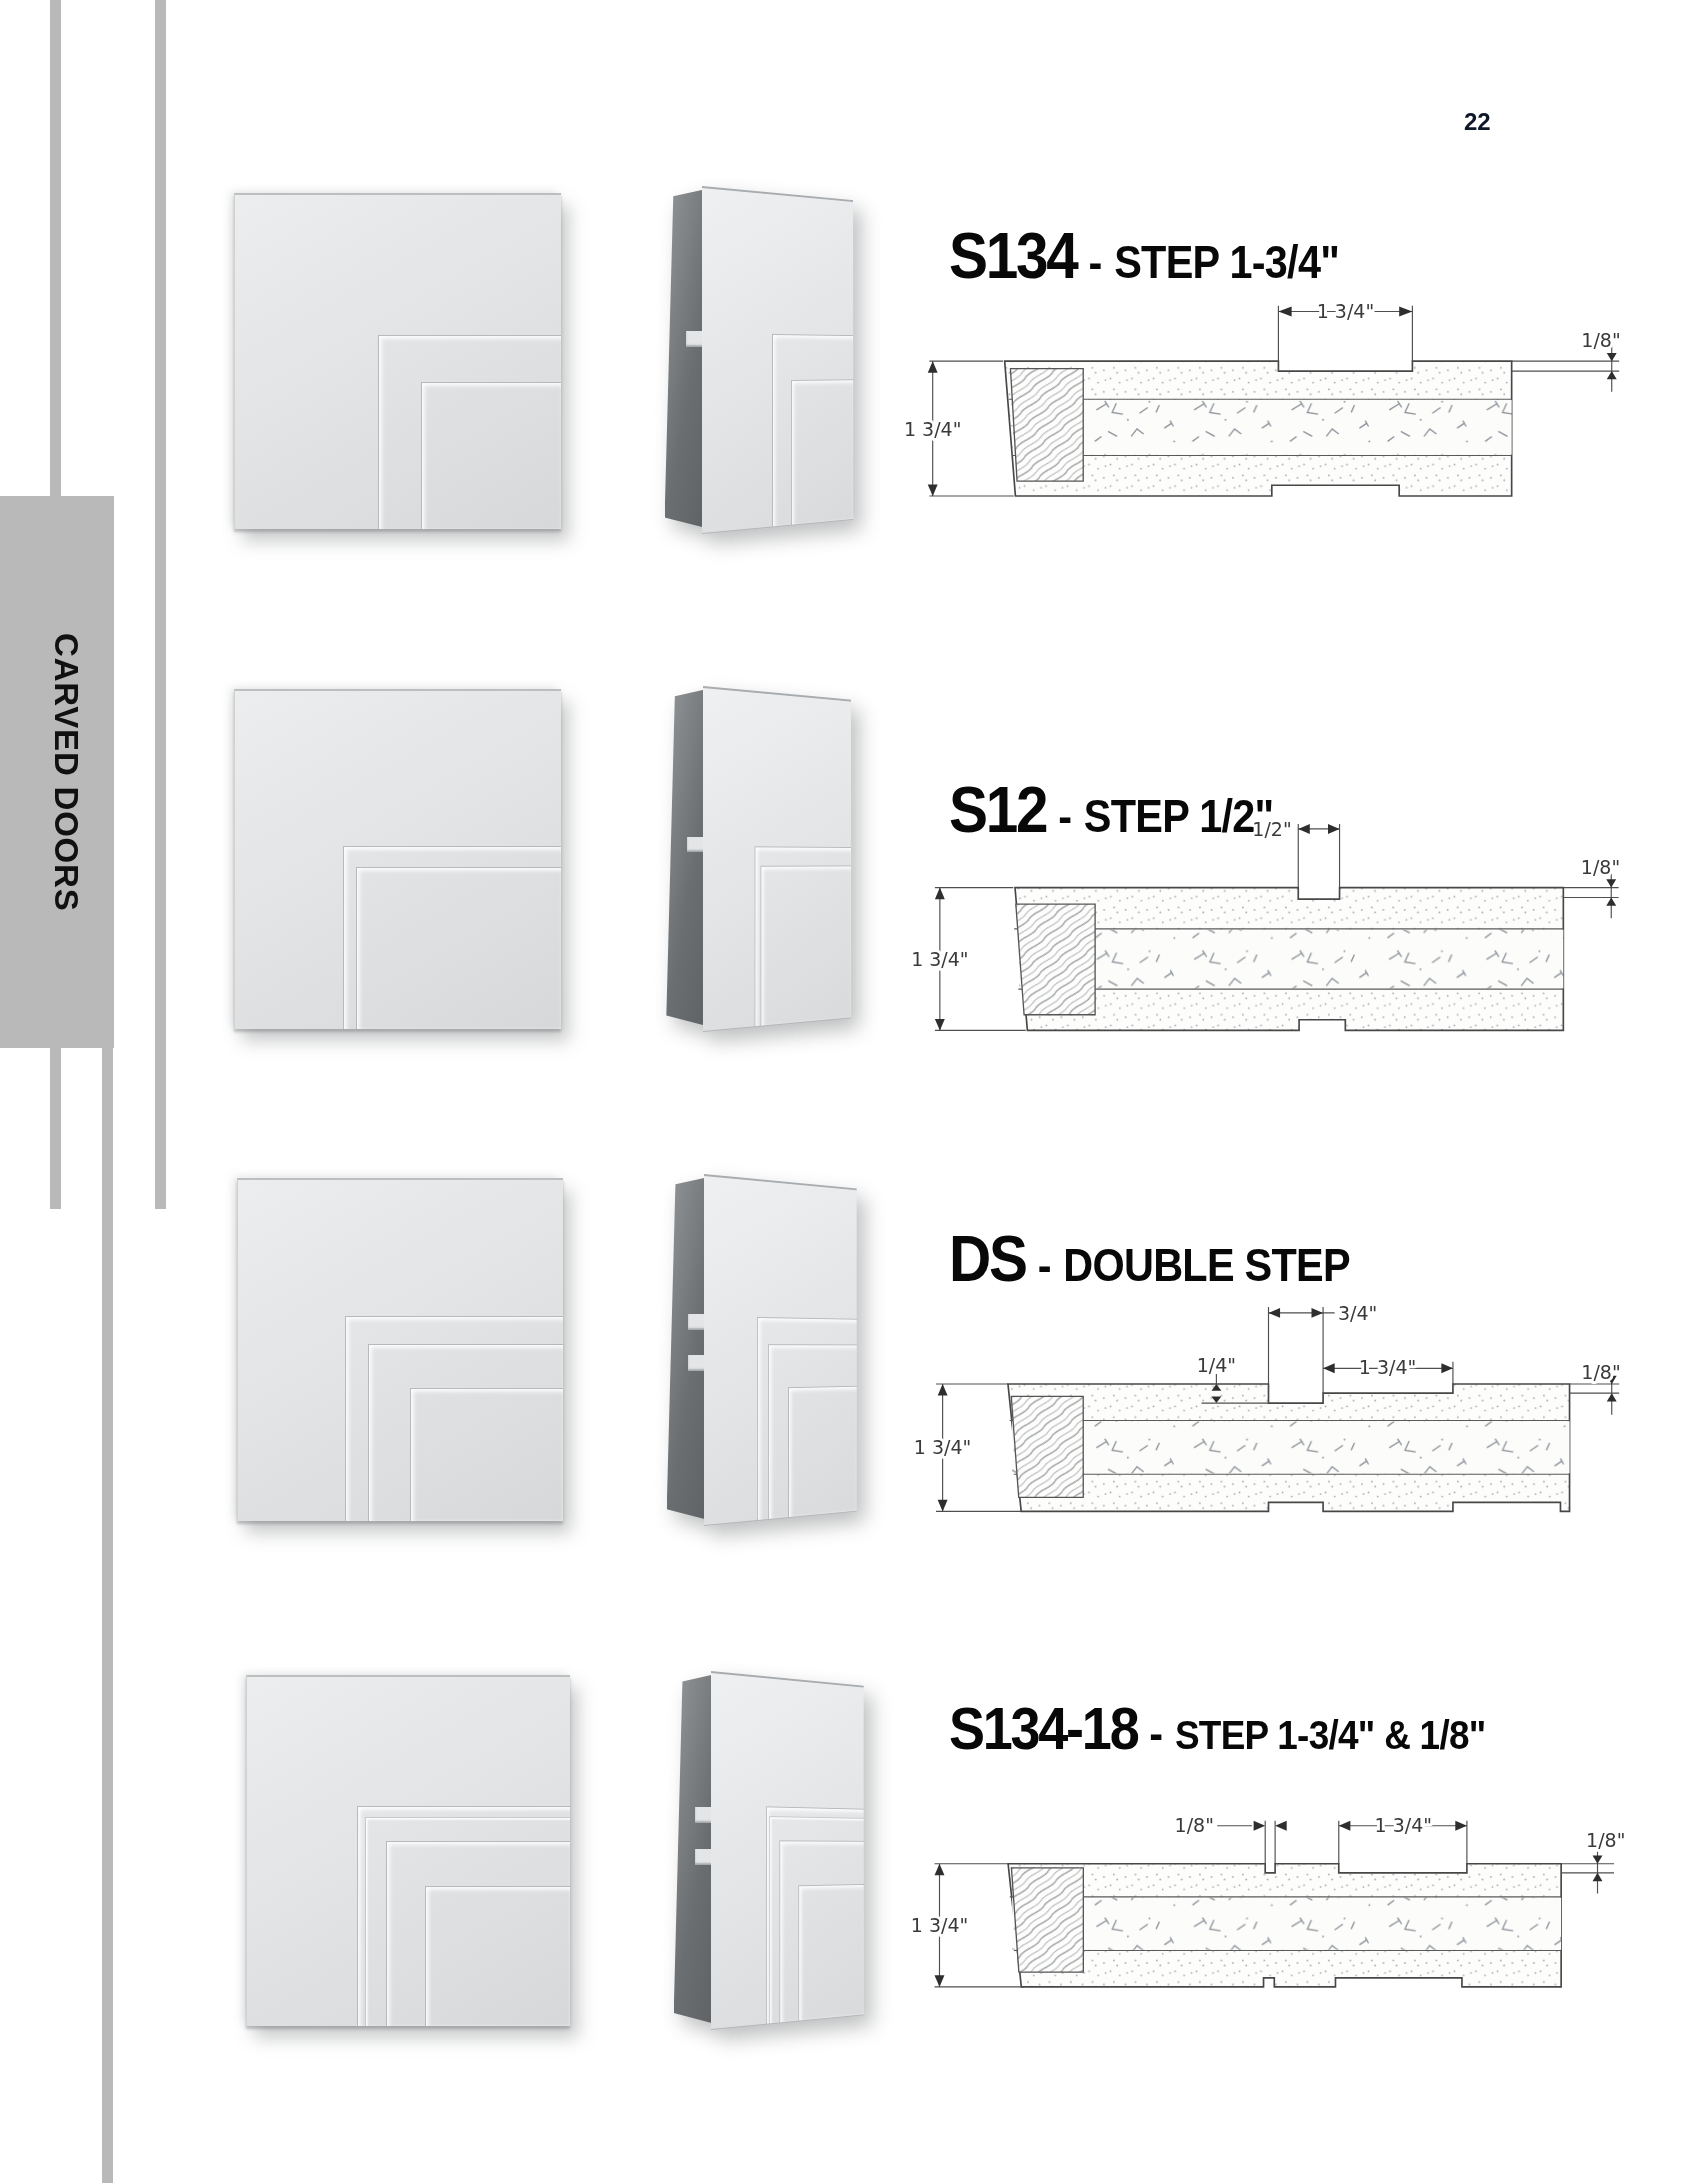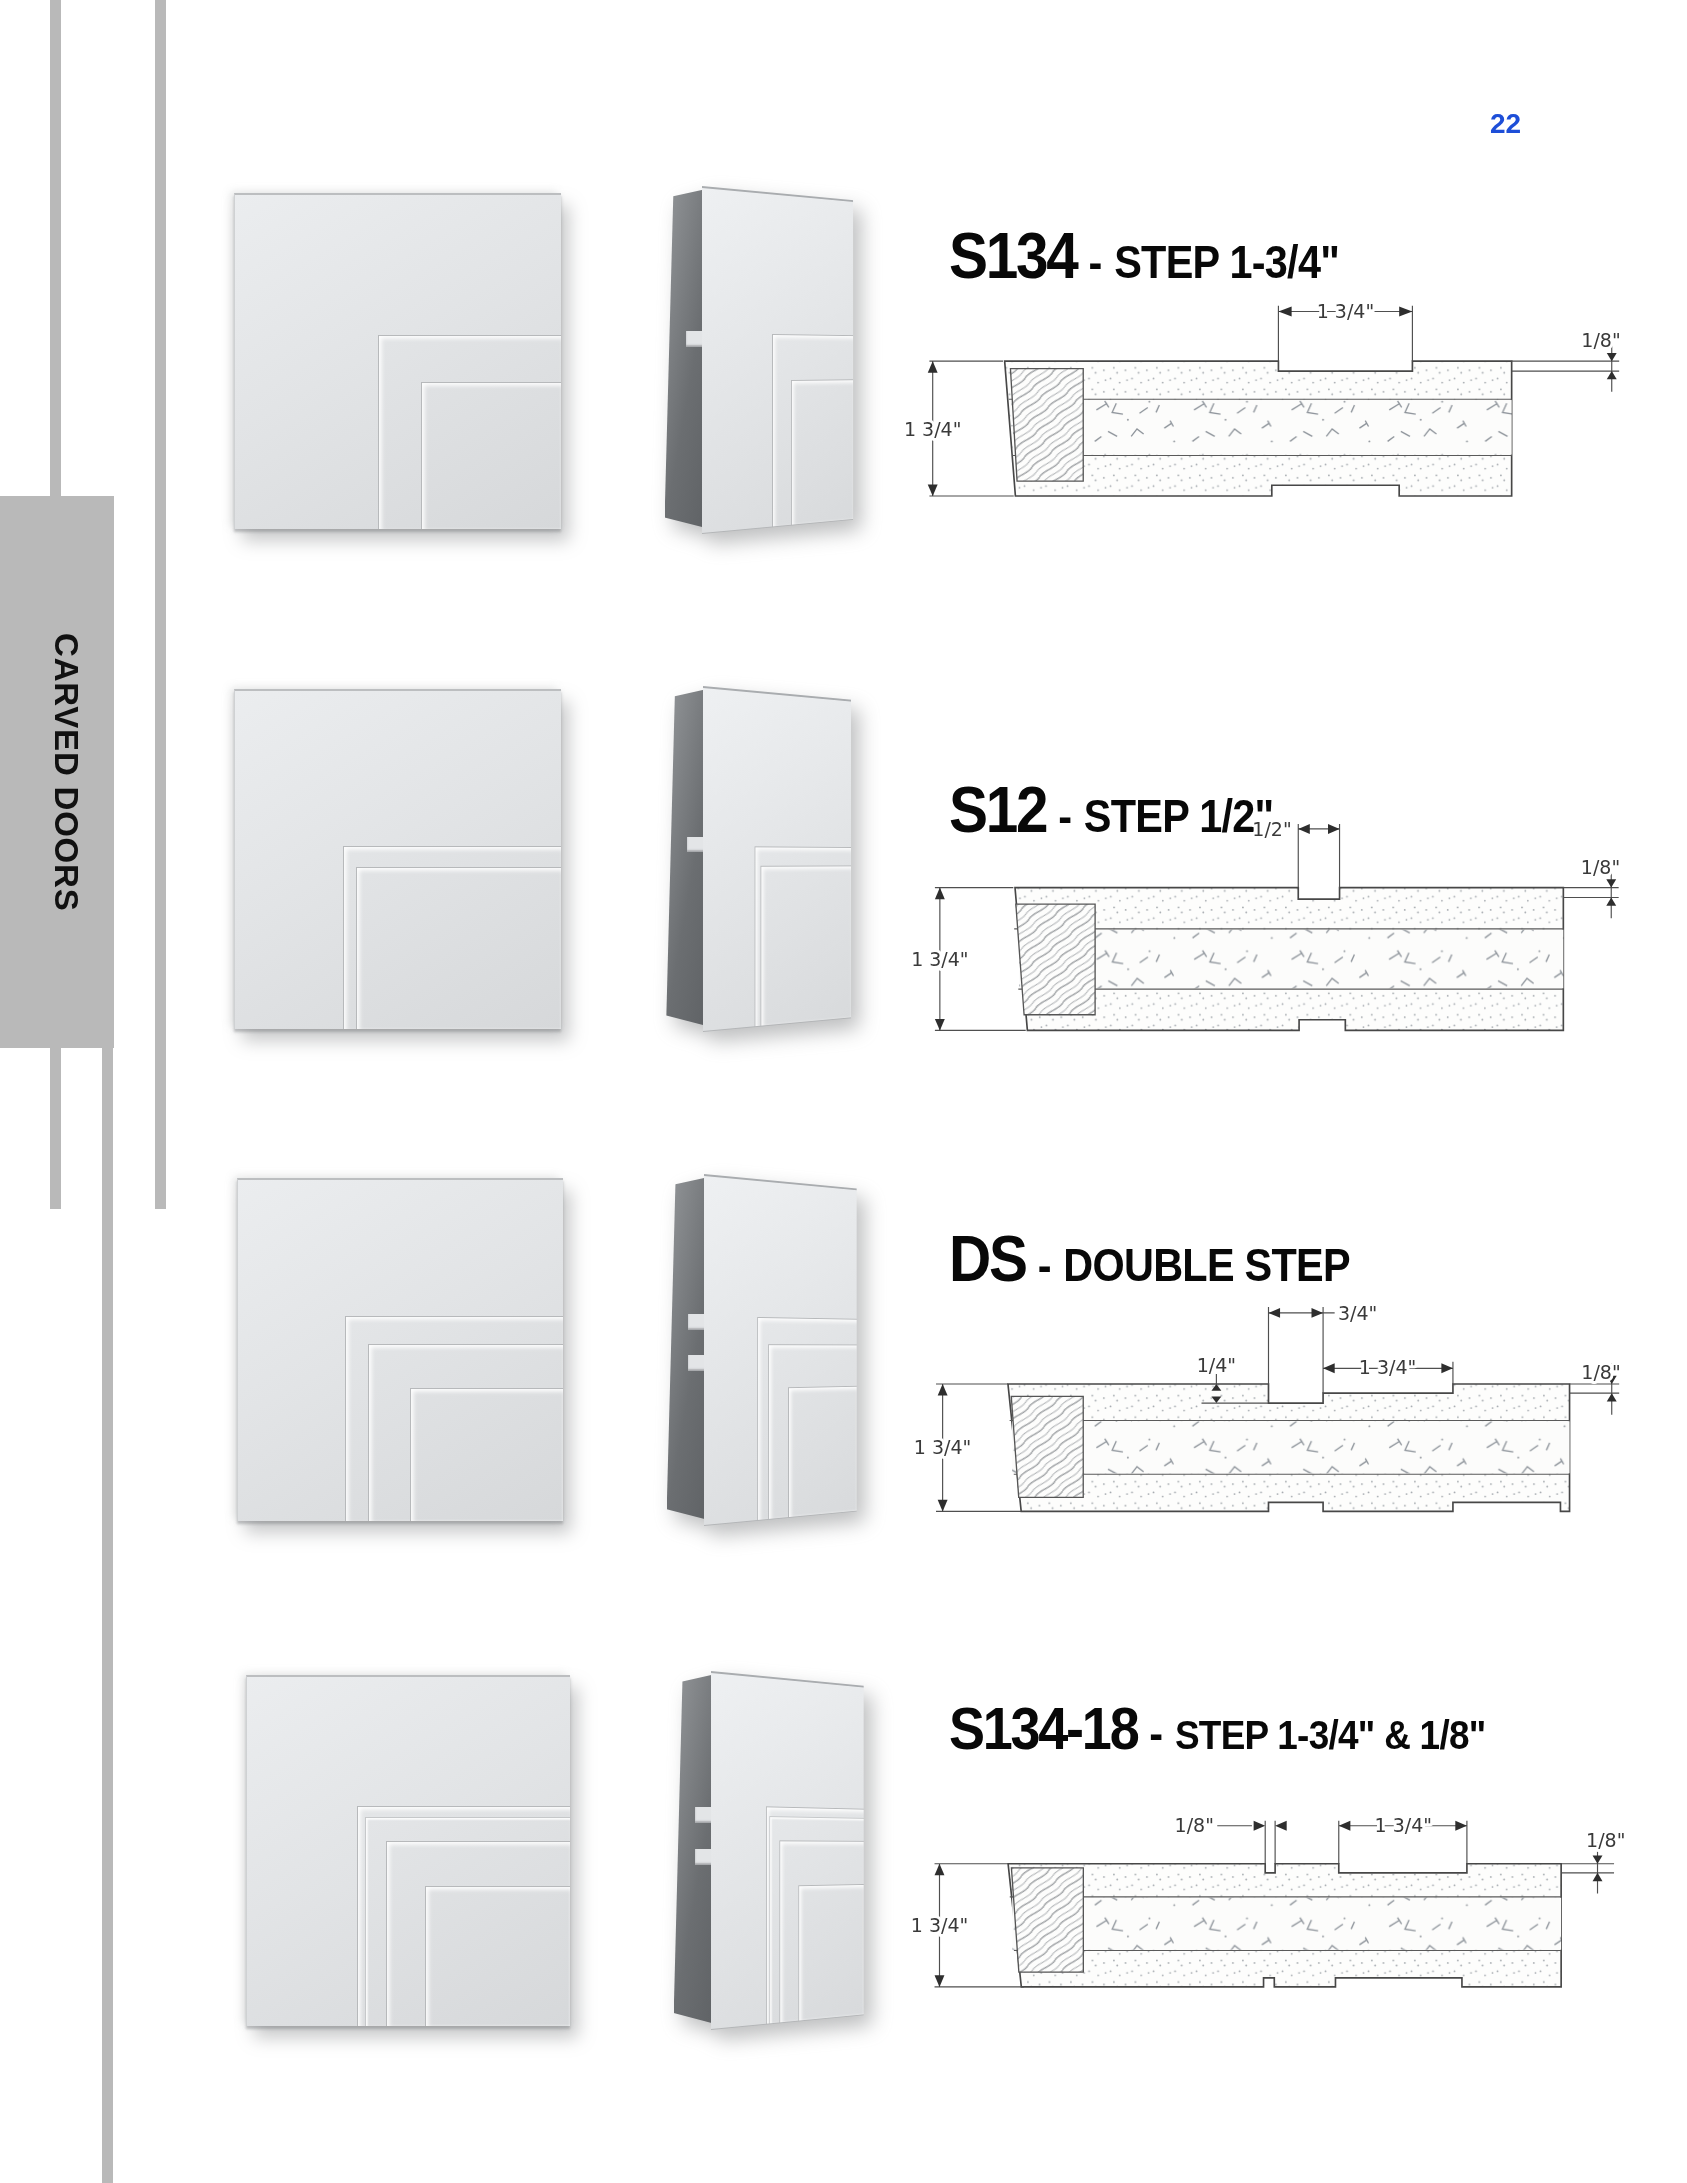--- a/index.html
+++ b/index.html
@@ -4,22 +4,22 @@
 <style>
   html,body{margin:0;padding:0;background:#fff;}
   .page{position:relative;width:1687px;height:2183px;background:#fff;overflow:hidden;
         font-family:"Liberation Sans",sans-serif;}
   
   .rail{position:absolute;background:#b9b9b9;}
   .side-box{position:absolute;left:0;top:496px;width:114px;height:552px;background:#b9b9b9;
             display:flex;align-items:center;justify-content:center;padding-left:18px;box-sizing:border-box;}
   .side-label{writing-mode:vertical-rl;text-orientation:mixed;font-weight:bold;font-size:33px;
               letter-spacing:0.8px;color:#111;white-space:nowrap;}
-  .pagenum{position:absolute;left:1464px;top:108px;width:83px;text-align:center;
-           font-size:28px;font-weight:600;color:#1d4ed8;}
+  .pagenum{position:absolute;left:1464px;top:108px;width:83px;
+           font-size:24px;font-weight:600;color:#0f172a;}
   
   .title-row{position:absolute;left:949px;display:flex;align-items:baseline;gap:13.2px;
              transform:scaleX(.9);transform-origin:left bottom;color:#080808;white-space:nowrap;}
   .t-code{font-size:65px;font-weight:bold;letter-spacing:-2.5px;}
   .t-sep{font-size:46px;font-weight:bold;}
   .t-name{font-size:46px;font-weight:bold;letter-spacing:-0.8px;}
   .tight .t-code{font-size:60px;} .tight .t-name{font-size:41px;}
   
   .front-panel{position:absolute;background:linear-gradient(150deg,#ebedef 0%,#e2e4e6 45%,#d6d8da 100%);
                border-top:2.5px solid #bcbec0;border-left:0.8px solid #cfd1d3;

